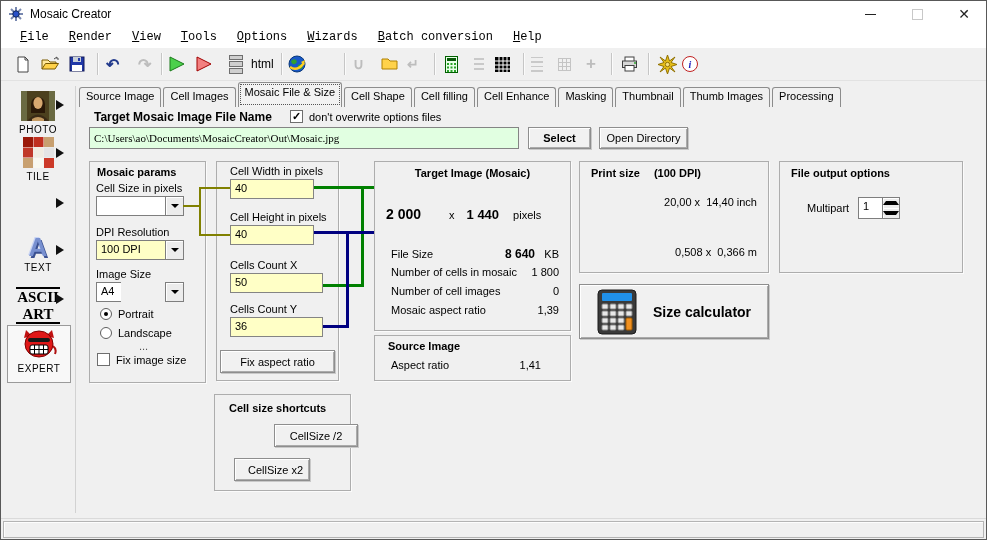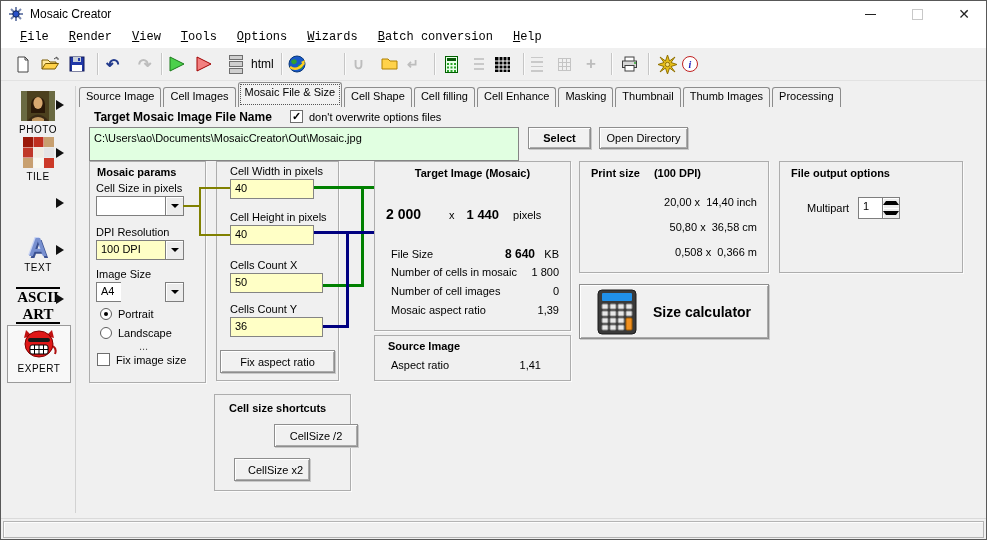--- a/index.html
+++ b/index.html
@@ -344,21 +344,21 @@
           </g>
           <path d="M33 18 q4 3 2 8" fill="none" stroke="#b01010" stroke-width="2"></path>
         </svg>
       <div class="side-label">EXPERT</div>
     </div>
   </div>
 
   <div class="blbl" style="left:93px;top:109px;font-size:12px;">Target Mosaic Image File Name</div>
   <div class="cb checked" style="left:289px;top:109px;"></div>
   <div class="lbl" style="left:308px;top:110px;">don't overwrite options files</div>
-  <div class="tb" style="left:88px;top:126px;width:430px;height:34px;background:#e1ffe1;padding-top:4px;">C:\Users\ao\Documents\MosaicCreator\Out\Mosaic.jpg</div>
+  <div class="tb" style="left:88px;top:126px;width:430px;height:22px;background:#e1ffe1;padding-top:4px;font-family:Liberation Serif, serif;">C:\Users\ao\Documents\MosaicCreator\Out\Mosaic.jpg</div>
   <div class="btn" style="left:527px;top:126px;width:63px;height:22px;font-weight:bold;">Select</div>
   <div class="btn" style="left:598px;top:126px;width:89px;height:22px;">Open Directory</div>
 
   <div class="gb" style="left:88px;top:160px;width:117px;height:222px;"></div>
   <div class="blbl" style="left:96px;top:165px;">Mosaic params</div>
   <div class="lbl" style="left:95px;top:181px;">Cell Size in pixels</div>
   <div class="combo" style="left:95px;top:195px;width:88px;height:20px;">
     <div class="combo-field"></div>
     <div class="combo-btn">
         <div class="dd-arrow"></div>
@@ -444,21 +444,20 @@
   <div class="gb" style="left:373px;top:334px;width:197px;height:46px;"></div>
   <div class="blbl" style="left:387px;top:339px;">Source Image</div>
   <div class="row4" style="left:390px;top:358px;width:150px;">
     <span style="flex:1;">Aspect ratio</span>
     <span>1,41</span>
   </div>
 
   <div class="gb" style="left:578px;top:160px;width:190px;height:112px;"></div>
   <div class="blbl" style="left:590px;top:166px;"><span>Print size</span><span style="margin-left:14px;">(100 DPI)</span></div>
   <div class="lbl" style="left:578px;top:195px;width:178px;text-align:right;white-space:pre;">20,00 x  14,40 inch</div>
-  <div class="lbl" style="left:578px;top:220px;width:178px;text-align:right;white-space:pre;">50,80 x  36,58 cm</div>
   <div class="lbl" style="left:578px;top:245px;width:178px;text-align:right;white-space:pre;">0,508 x  0,366 m</div>
 
   <div class="gb" style="left:778px;top:160px;width:184px;height:112px;"></div>
   <div class="blbl" style="left:790px;top:166px;">File output options</div>
   <div class="lbl" style="left:806px;top:201px;">Multipart</div>
   <div class="spin" style="left:857px;top:196px;width:42px;height:22px;">
     <div class="spin-field">1</div>
     <div class="spin-btns">
       <div>
           <div class="up-arrow"></div>

